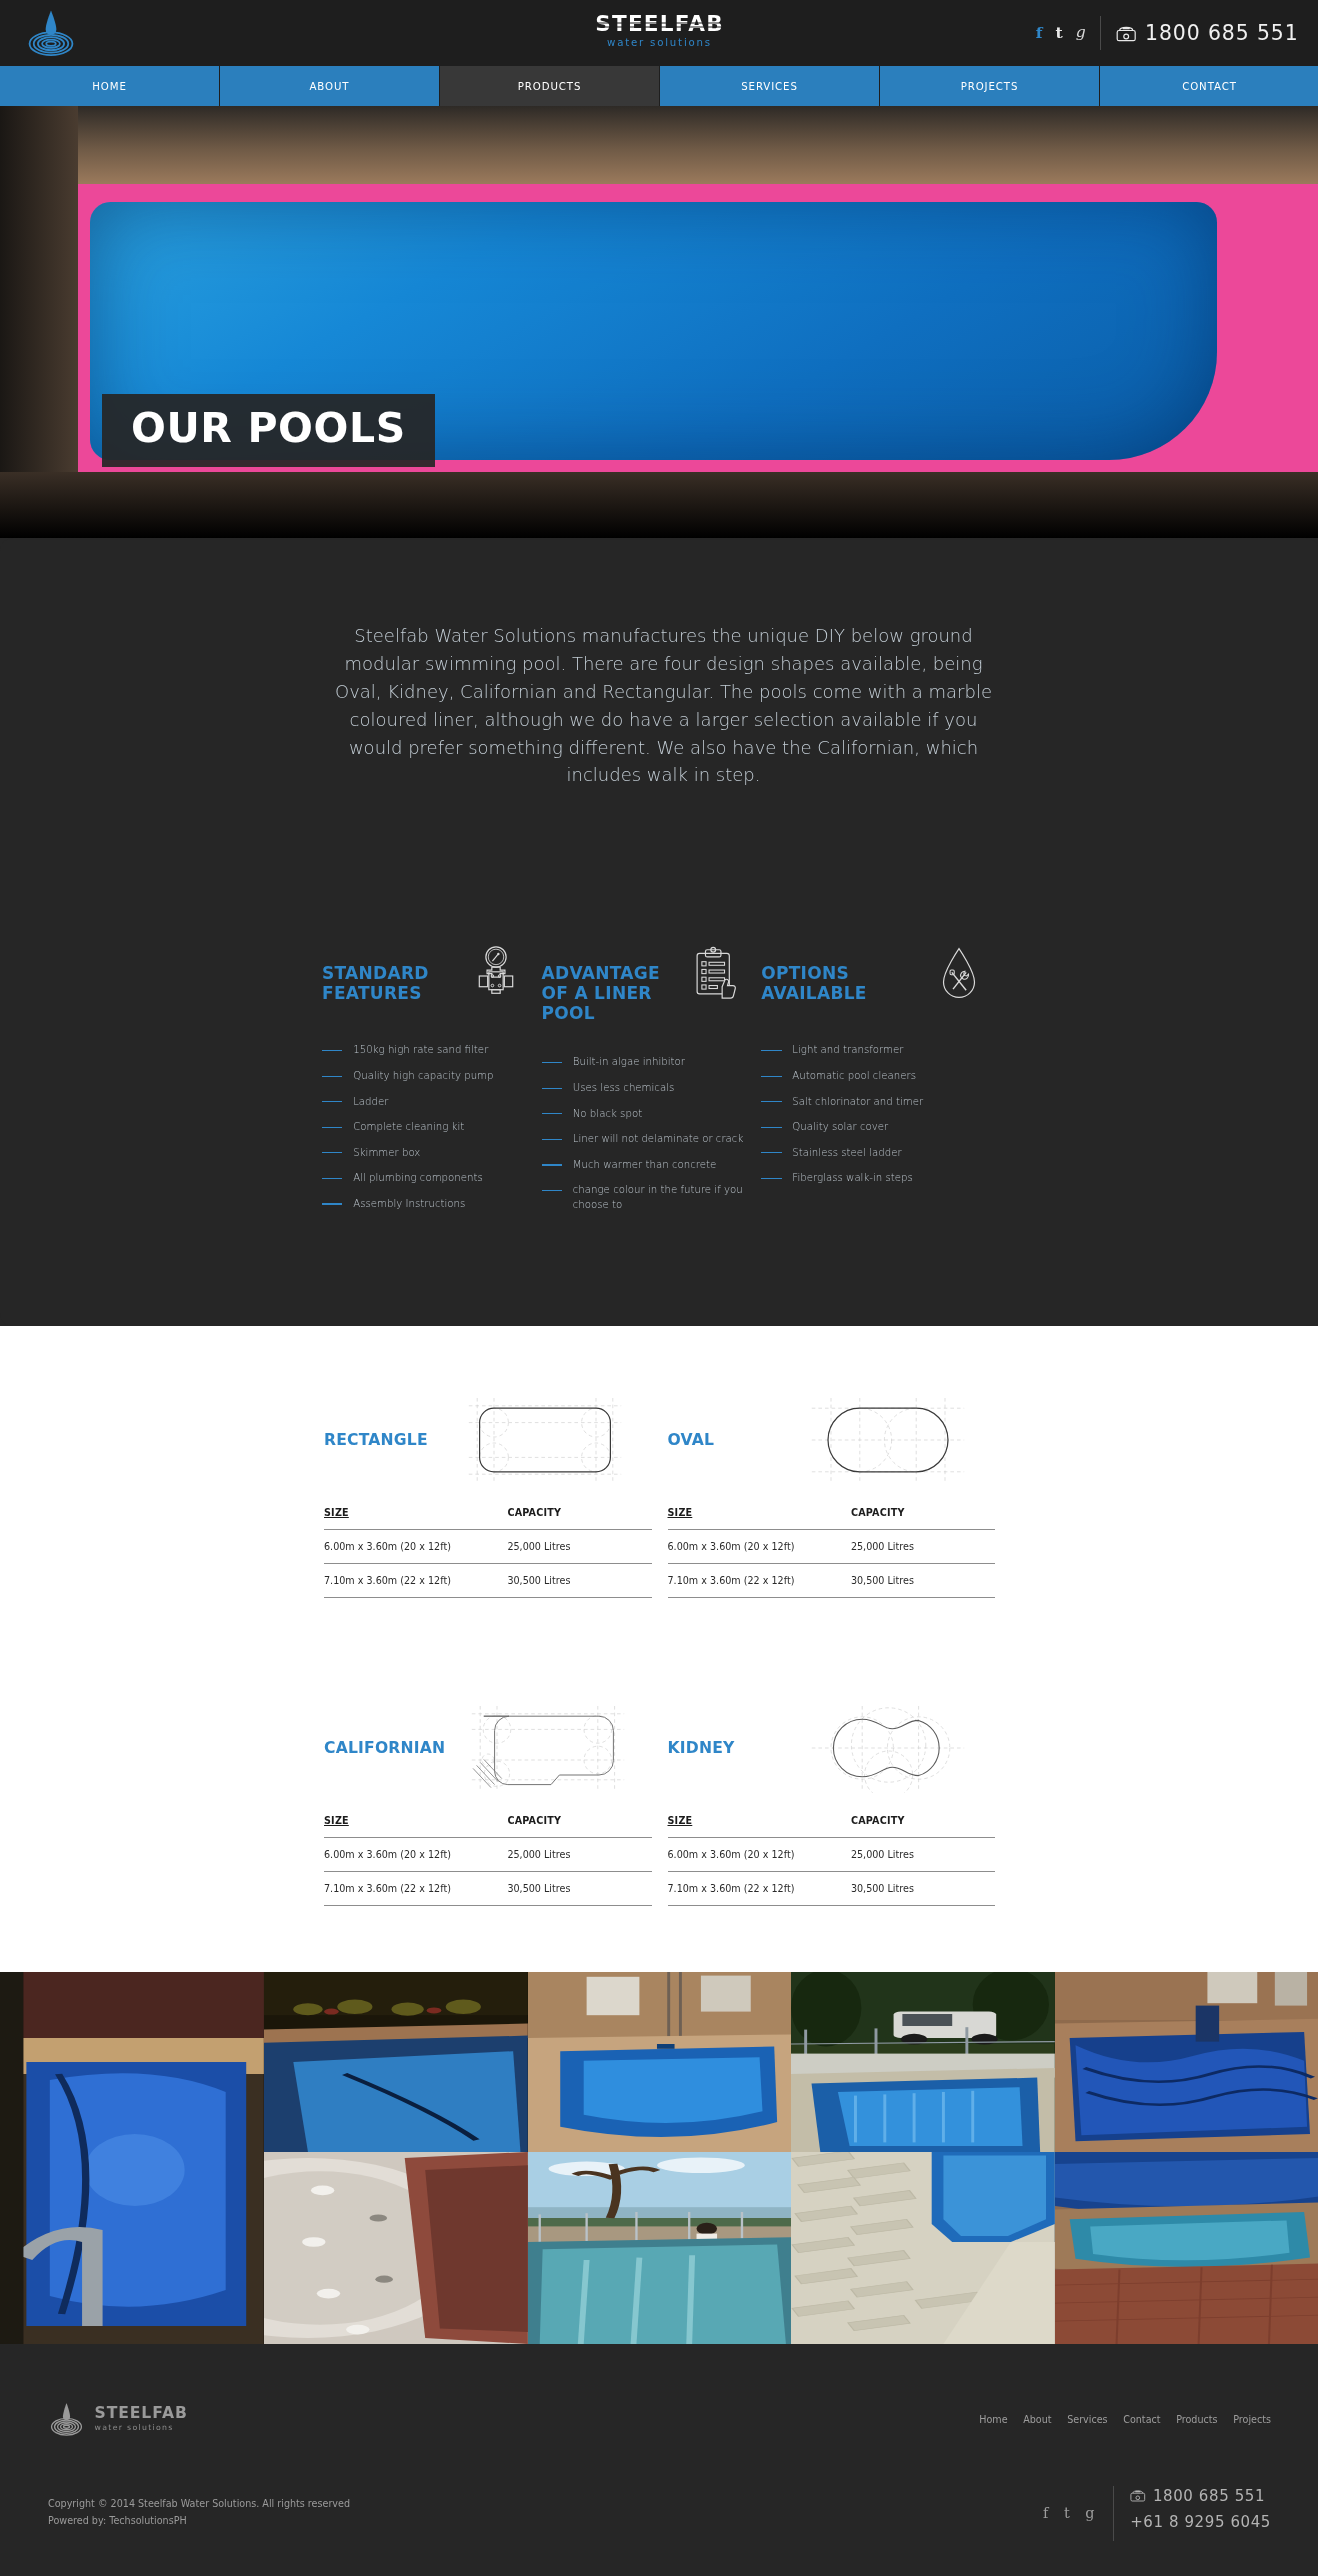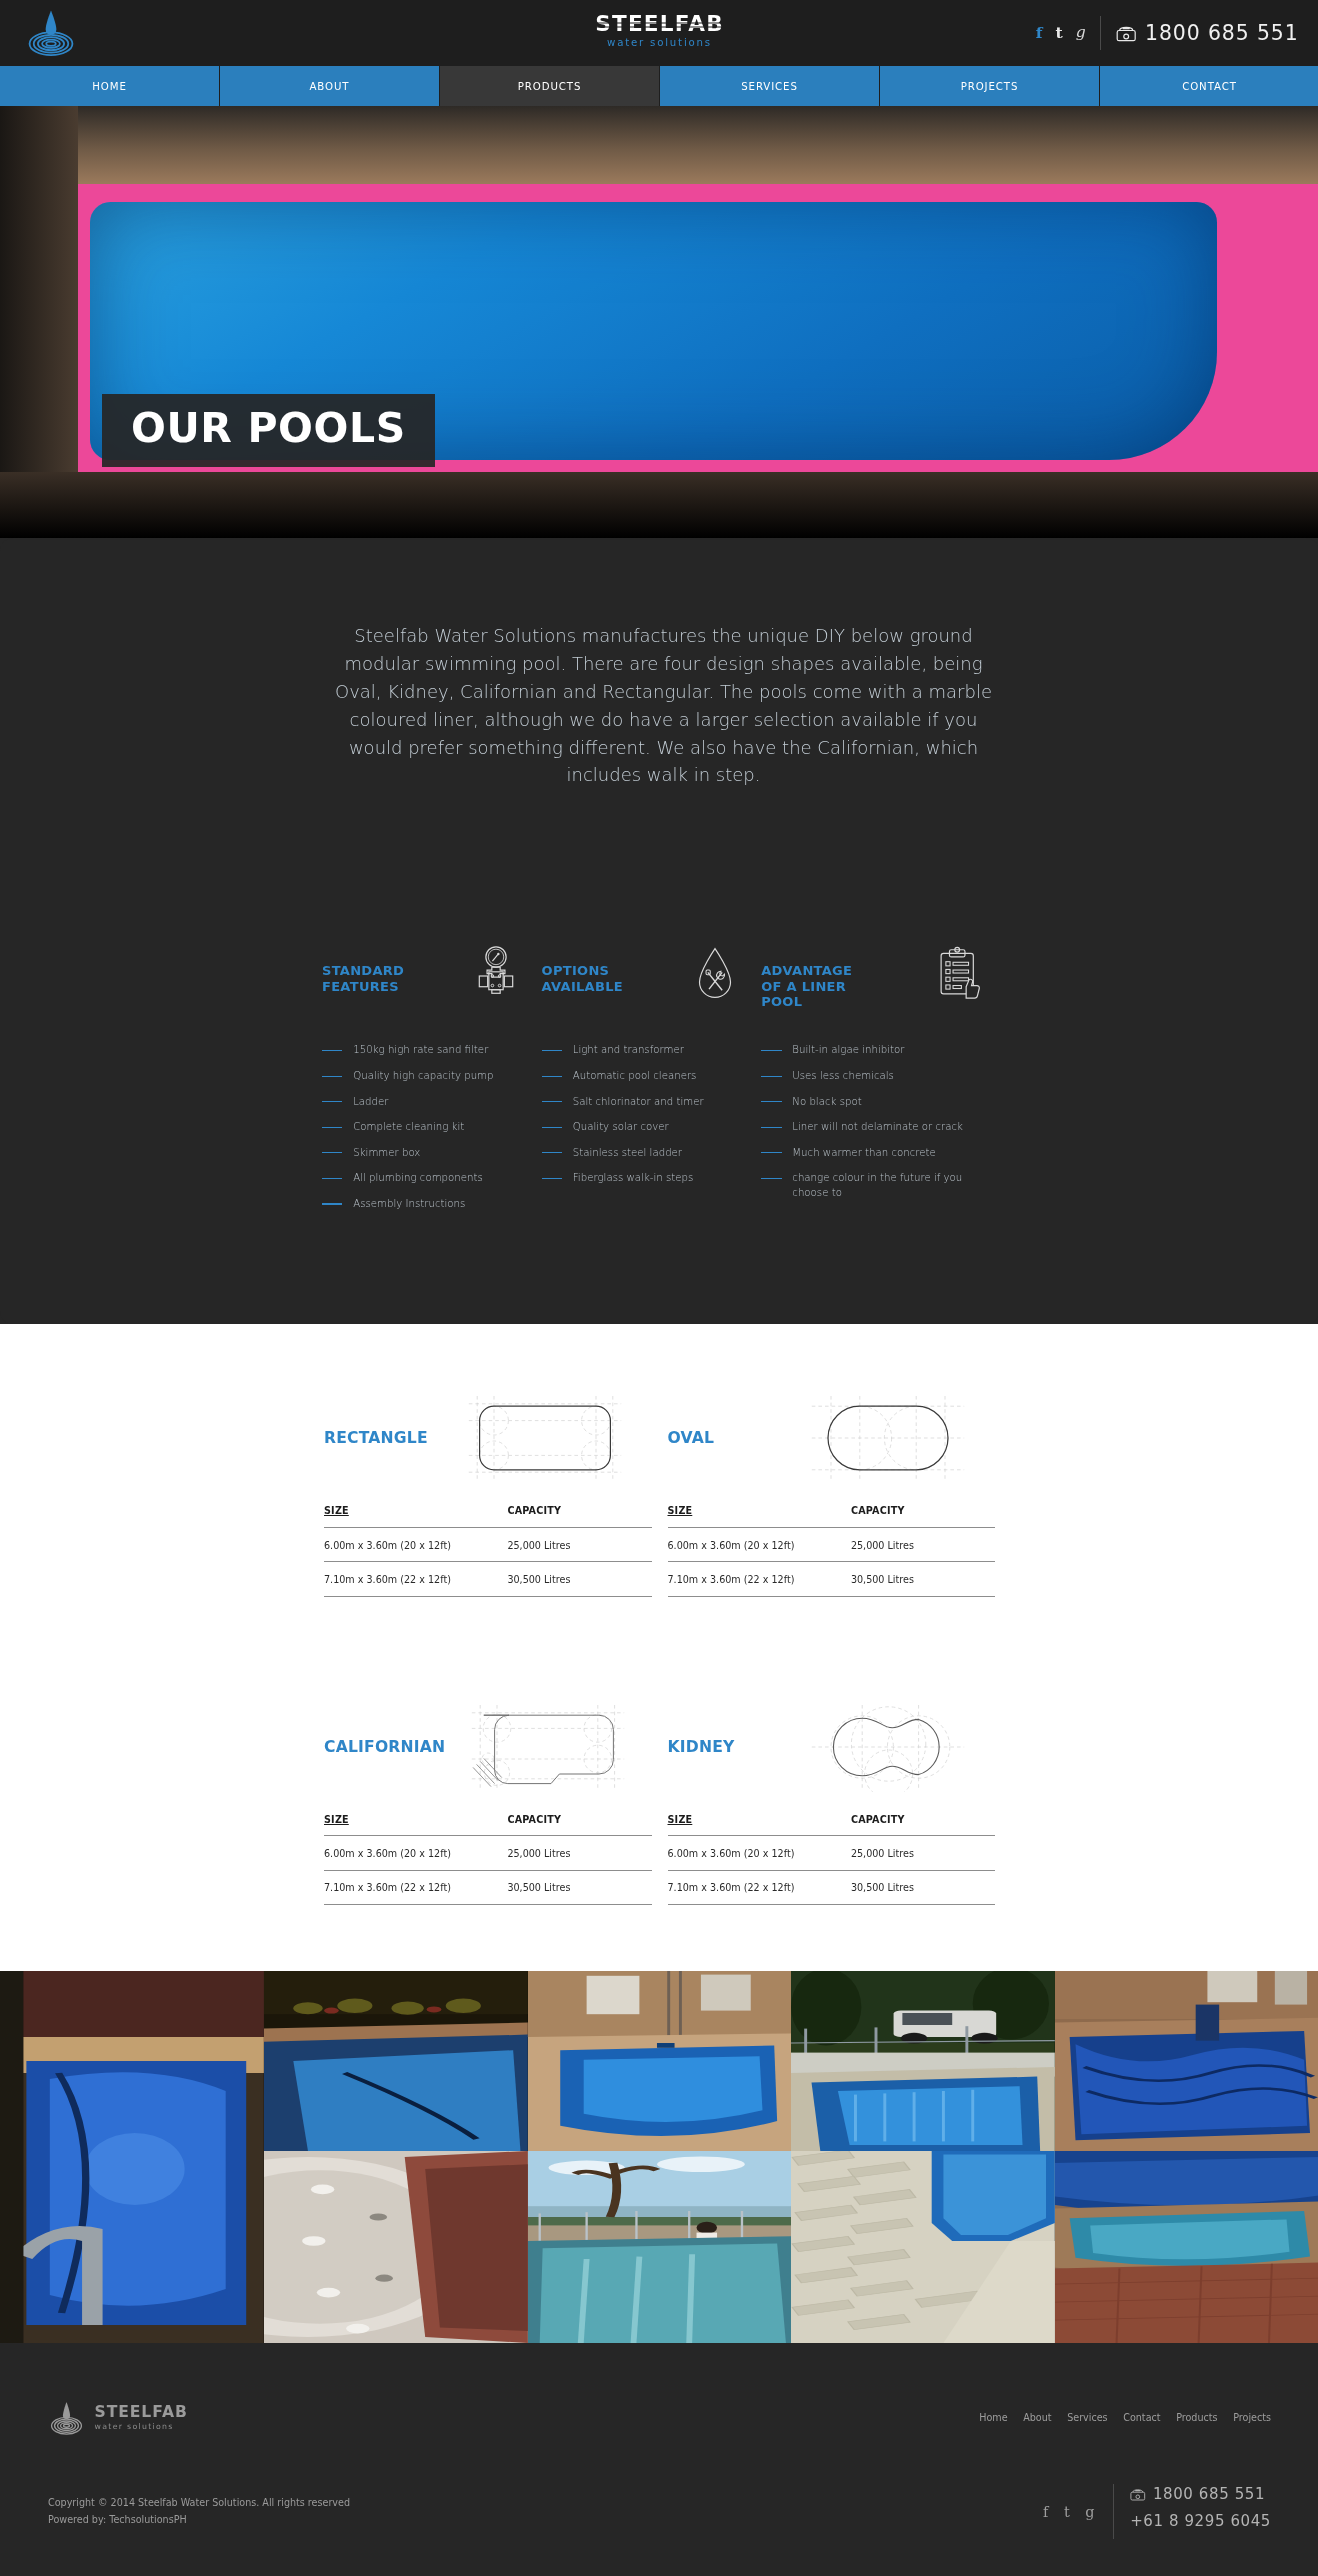--- a/index.html
+++ b/index.html
@@ -107,21 +107,21 @@
 
   
   .features {
     width:683px; margin:156px auto 0 auto;
     display:flex; padding-bottom:102px;
   }
   .fcol { flex:1; padding-right:17px; }
   .fcol:nth-child(3) { flex:1.12; }
   .fhead { display:flex; align-items:flex-start; justify-content:space-between; min-height:66px; }
   .fhead-title {
-    color:#2f86c8; font-size:13px; font-weight:bold; line-height:1.18;
+    color:#2f86c8; font-size:17px; font-weight:bold; line-height:1.18;
     letter-spacing:0.3px; font-family:"DejaVu Sans", sans-serif;
     padding-top:18px; white-space:pre-line;
   }
   .ficon { width:58px; height:62px; flex:0 0 58px; }
   .flist { margin-top:32px; }
   .fitem {
     display:flex; align-items:flex-start; margin-bottom:10.8px;
     font-size:10.2px; color:#b9c2c9; line-height:1.45;
     font-family:"DejaVu Sans", sans-serif; font-weight:300;
   }
@@ -310,60 +310,20 @@
           </div>
         <div class="fitem">
             <span class="dash"></span>
             <span>Assembly Instructions</span>
           </div>
       </div>
     </div>
 
     <div class="fcol">
       <div class="fhead">
-        <div class="fhead-title">OPTIONS
-AVAILABLE</div>
-        <svg class="ficon" viewBox="0 0 96 104">
-          <path d="M48 6 C48 6 22 44 22 62 a26 26 0 0 0 52 0 C74 44 48 6 48 6 Z" fill="none" stroke="#d9d9d9" stroke-width="2"></path>
-          <line x1="36" y1="46" x2="60" y2="76" stroke="#d9d9d9" stroke-width="2.4"></line>
-          <line x1="60" y1="46" x2="38" y2="74" stroke="#d9d9d9" stroke-width="2.4"></line>
-          <path d="M58 44 a7 7 0 0 0 -7 9 l4 4 a7 7 0 0 0 9 -8 l-3 3 -4 -1 -1 -4 z" fill="none" stroke="#d9d9d9" stroke-width="1.8"></path>
-          <rect x="33" y="42" width="7" height="8" rx="2" fill="none" stroke="#d9d9d9" stroke-width="1.8"></rect>
-        </svg>
-      </div>
-      <div class="flist">
-        <div class="fitem">
-            <span class="dash"></span>
-            <span>Light and transformer</span>
-          </div>
-        <div class="fitem">
-            <span class="dash"></span>
-            <span>Automatic pool cleaners</span>
-          </div>
-        <div class="fitem">
-            <span class="dash"></span>
-            <span>Salt chlorinator and timer</span>
-          </div>
-        <div class="fitem">
-            <span class="dash"></span>
-            <span>Quality solar cover</span>
-          </div>
-        <div class="fitem">
-            <span class="dash"></span>
-            <span>Stainless steel ladder</span>
-          </div>
-        <div class="fitem">
-            <span class="dash"></span>
-            <span>Fiberglass walk-in steps</span>
-          </div>
-      </div>
-    </div>
-
-    <div class="fcol">
-      <div class="fhead">
         <div class="fhead-title">ADVANTAGE
 OF A LINER
 POOL</div>
         <svg class="ficon" viewBox="0 0 96 104">
           <rect x="18" y="14" width="54" height="68" rx="4" fill="none" stroke="#d9d9d9" stroke-width="2"></rect>
           <rect x="32" y="8" width="26" height="12" rx="3" fill="none" stroke="#d9d9d9" stroke-width="2"></rect>
           <circle cx="45" cy="8" r="4" fill="none" stroke="#d9d9d9" stroke-width="2"></circle>
           <rect x="26" y="28" width="7" height="7" fill="none" stroke="#d9d9d9" stroke-width="1.8"></rect>
           <rect x="38" y="29" width="26" height="5" fill="none" stroke="#d9d9d9" stroke-width="1.8"></rect>
           <rect x="26" y="41" width="7" height="7" fill="none" stroke="#d9d9d9" stroke-width="1.8"></rect>
@@ -392,20 +352,60 @@
             <span class="dash"></span>
             <span>Liner will not delaminate or crack</span>
           </div>
         <div class="fitem">
             <span class="dash"></span>
             <span>Much warmer than concrete</span>
           </div>
         <div class="fitem">
             <span class="dash"></span>
             <span>change colour in the future if you choose to</span>
+          </div>
+      </div>
+    </div>
+
+    <div class="fcol">
+      <div class="fhead">
+        <div class="fhead-title">OPTIONS
+AVAILABLE</div>
+        <svg class="ficon" viewBox="0 0 96 104">
+          <path d="M48 6 C48 6 22 44 22 62 a26 26 0 0 0 52 0 C74 44 48 6 48 6 Z" fill="none" stroke="#d9d9d9" stroke-width="2"></path>
+          <line x1="36" y1="46" x2="60" y2="76" stroke="#d9d9d9" stroke-width="2.4"></line>
+          <line x1="60" y1="46" x2="38" y2="74" stroke="#d9d9d9" stroke-width="2.4"></line>
+          <path d="M58 44 a7 7 0 0 0 -7 9 l4 4 a7 7 0 0 0 9 -8 l-3 3 -4 -1 -1 -4 z" fill="none" stroke="#d9d9d9" stroke-width="1.8"></path>
+          <rect x="33" y="42" width="7" height="8" rx="2" fill="none" stroke="#d9d9d9" stroke-width="1.8"></rect>
+        </svg>
+      </div>
+      <div class="flist">
+        <div class="fitem">
+            <span class="dash"></span>
+            <span>Light and transformer</span>
+          </div>
+        <div class="fitem">
+            <span class="dash"></span>
+            <span>Automatic pool cleaners</span>
+          </div>
+        <div class="fitem">
+            <span class="dash"></span>
+            <span>Salt chlorinator and timer</span>
+          </div>
+        <div class="fitem">
+            <span class="dash"></span>
+            <span>Quality solar cover</span>
+          </div>
+        <div class="fitem">
+            <span class="dash"></span>
+            <span>Stainless steel ladder</span>
+          </div>
+        <div class="fitem">
+            <span class="dash"></span>
+            <span>Fiberglass walk-in steps</span>
           </div>
       </div>
     </div>
 
   </div>
 </div>
 
 <div class="white-section">
 
   <div class="shape-row">

